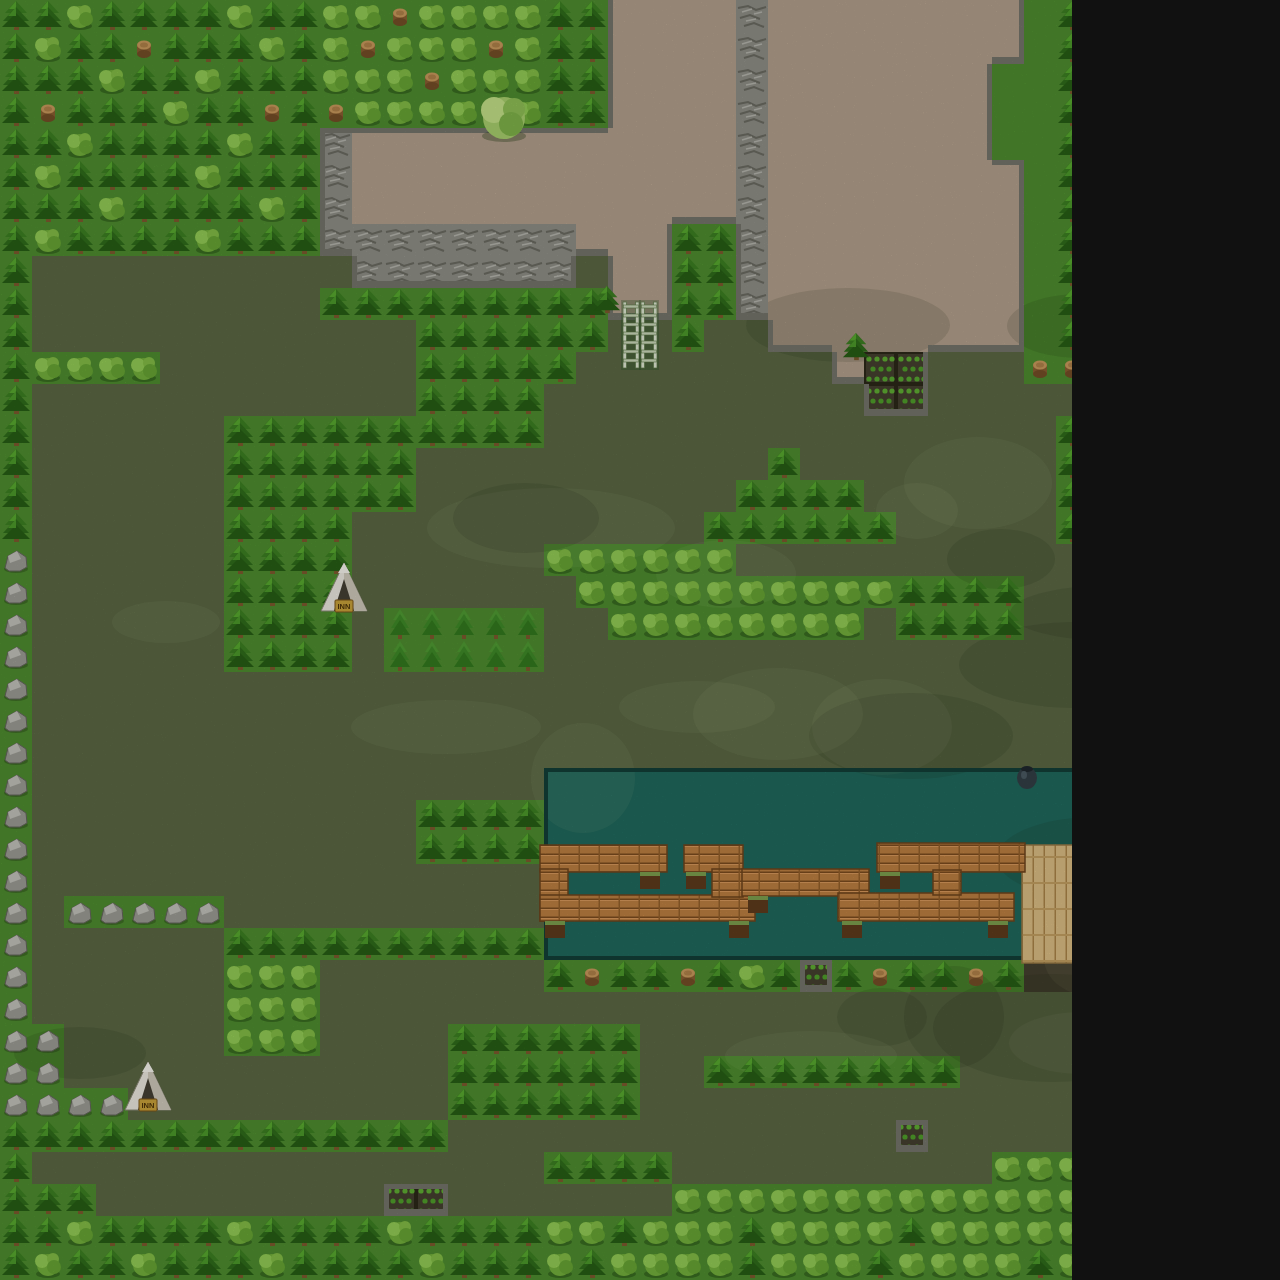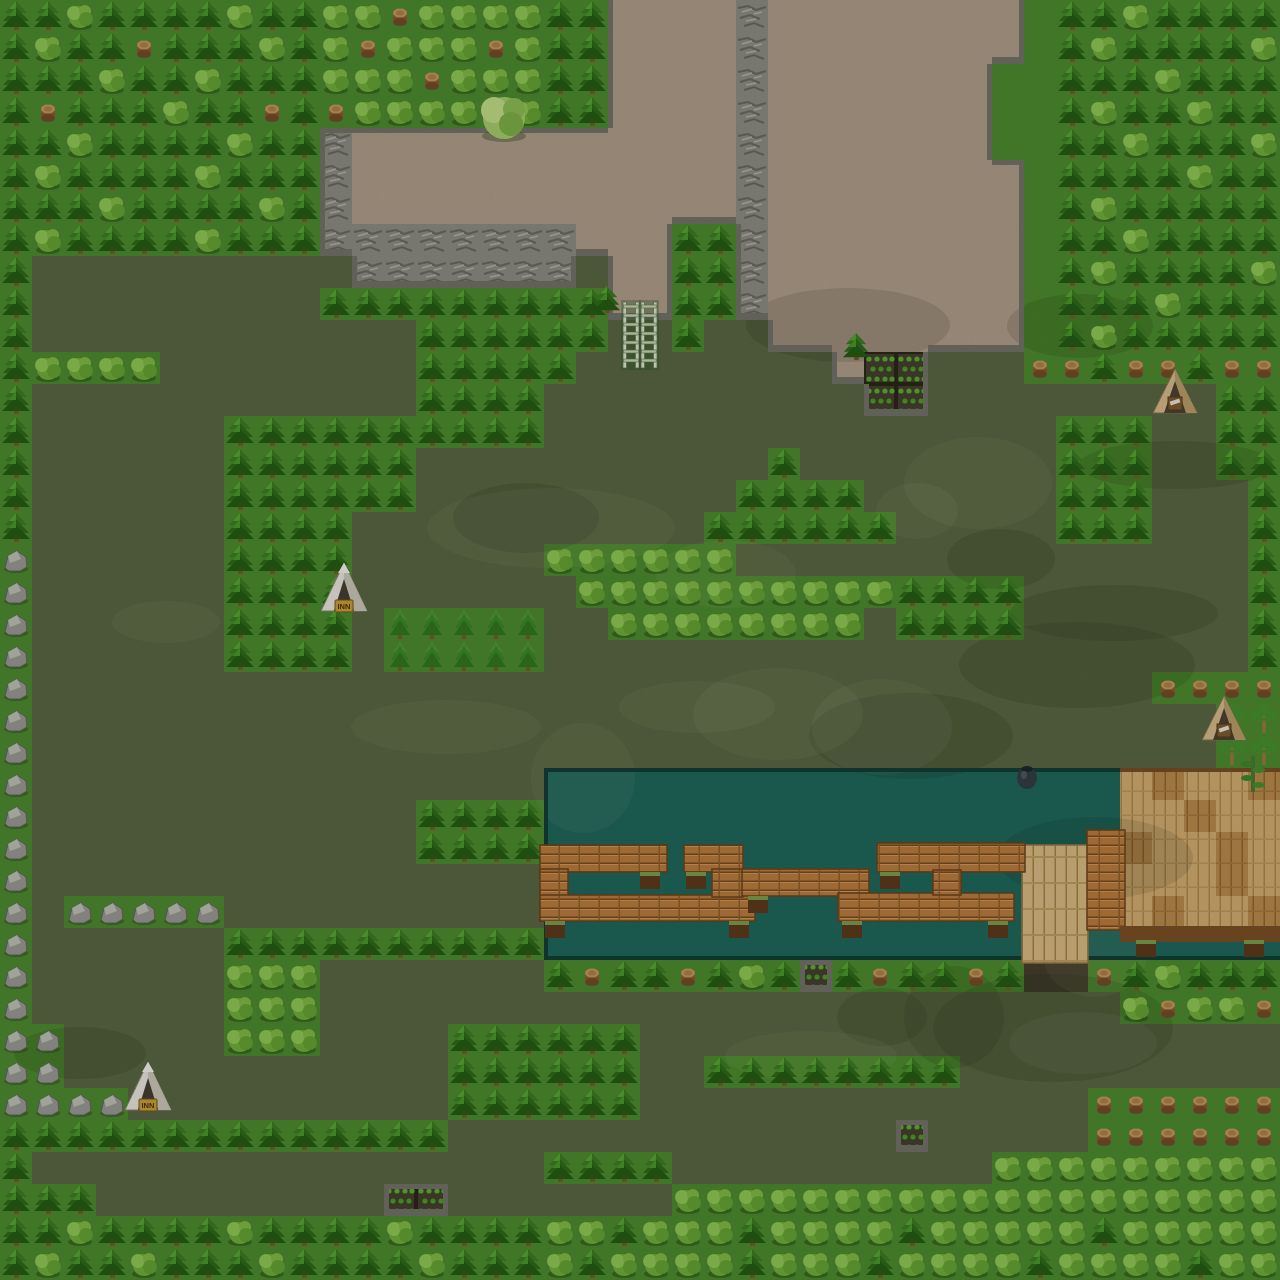--- a/index.html
+++ b/index.html
@@ -1,16 +1,16 @@
 <!DOCTYPE html>
 <html><head>
 <meta charset="utf-8">
 <style>
   html,body{margin:0;padding:0;background:#111;}
-  .stage{width:1280px;height:1280px;position:relative;overflow:hidden;
+  .stage{width:1072px;height:1280px;position:relative;overflow:hidden;
          font-family:"Liberation Sans", sans-serif;text-align:right;}
   svg text{font-family:"Liberation Sans", sans-serif;}
 </style>
 </head>
 <body>
 
 <div class="stage">
 <svg id="map" width="1280" height="1280" viewBox="0 0 1280 1280">
   <defs>
     <symbol id="pine" viewBox="0 0 32 32">

